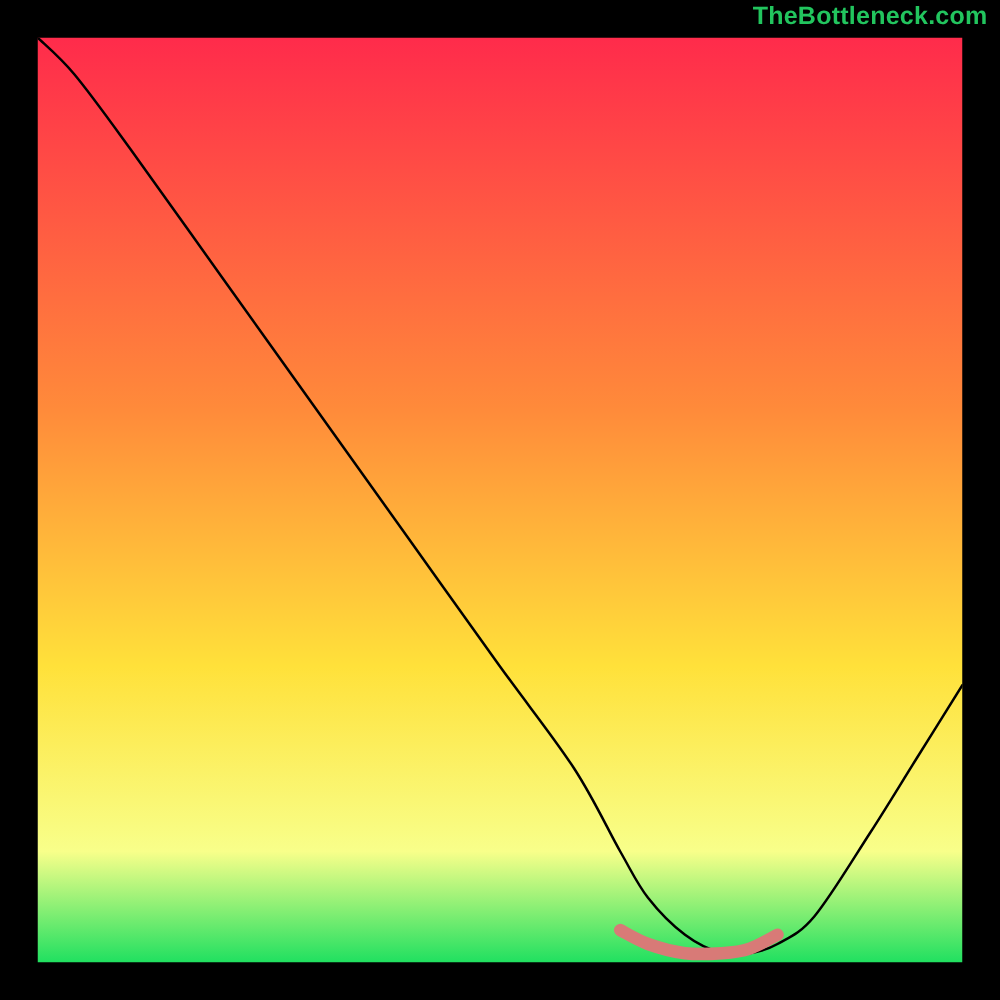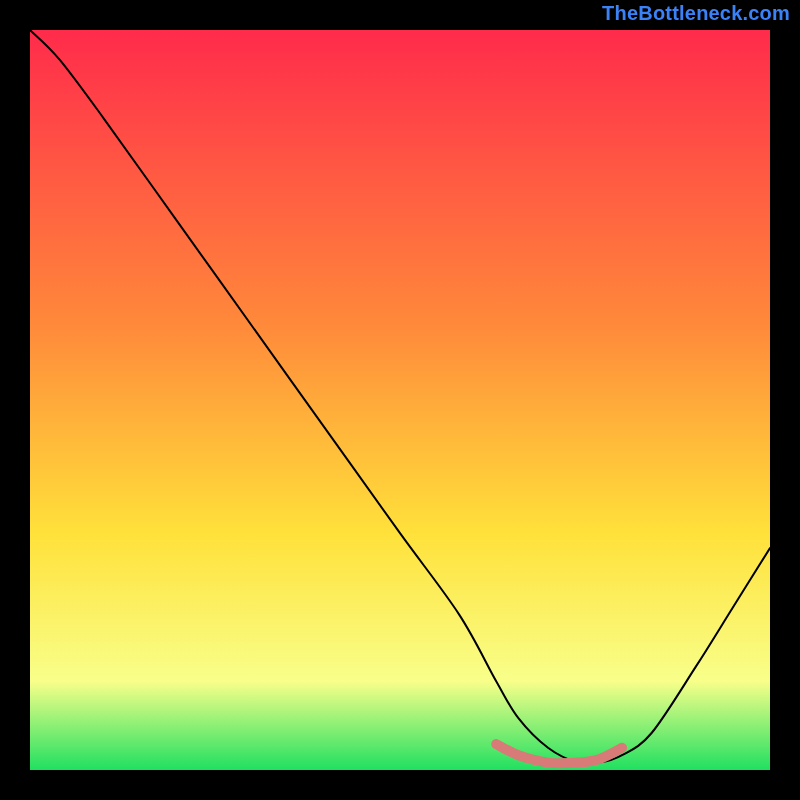--- a/index.html
+++ b/index.html
@@ -15,21 +15,21 @@
     width: 800px;
     height: 800px;
   }
   .watermark {
     position: absolute;
     top: 2px;
     right: 10px;
     font-family: Arial, Helvetica, sans-serif;
     font-size: 20px;
     font-weight: 600;
-    color: #3b82f6;
+    color: #22c55e;
     letter-spacing: 0.2px;
   }
   svg.plot {
     position: absolute;
     left: 30px;
     top: 30px;
     width: 740px;
     height: 740px;
     display: block;
   }

